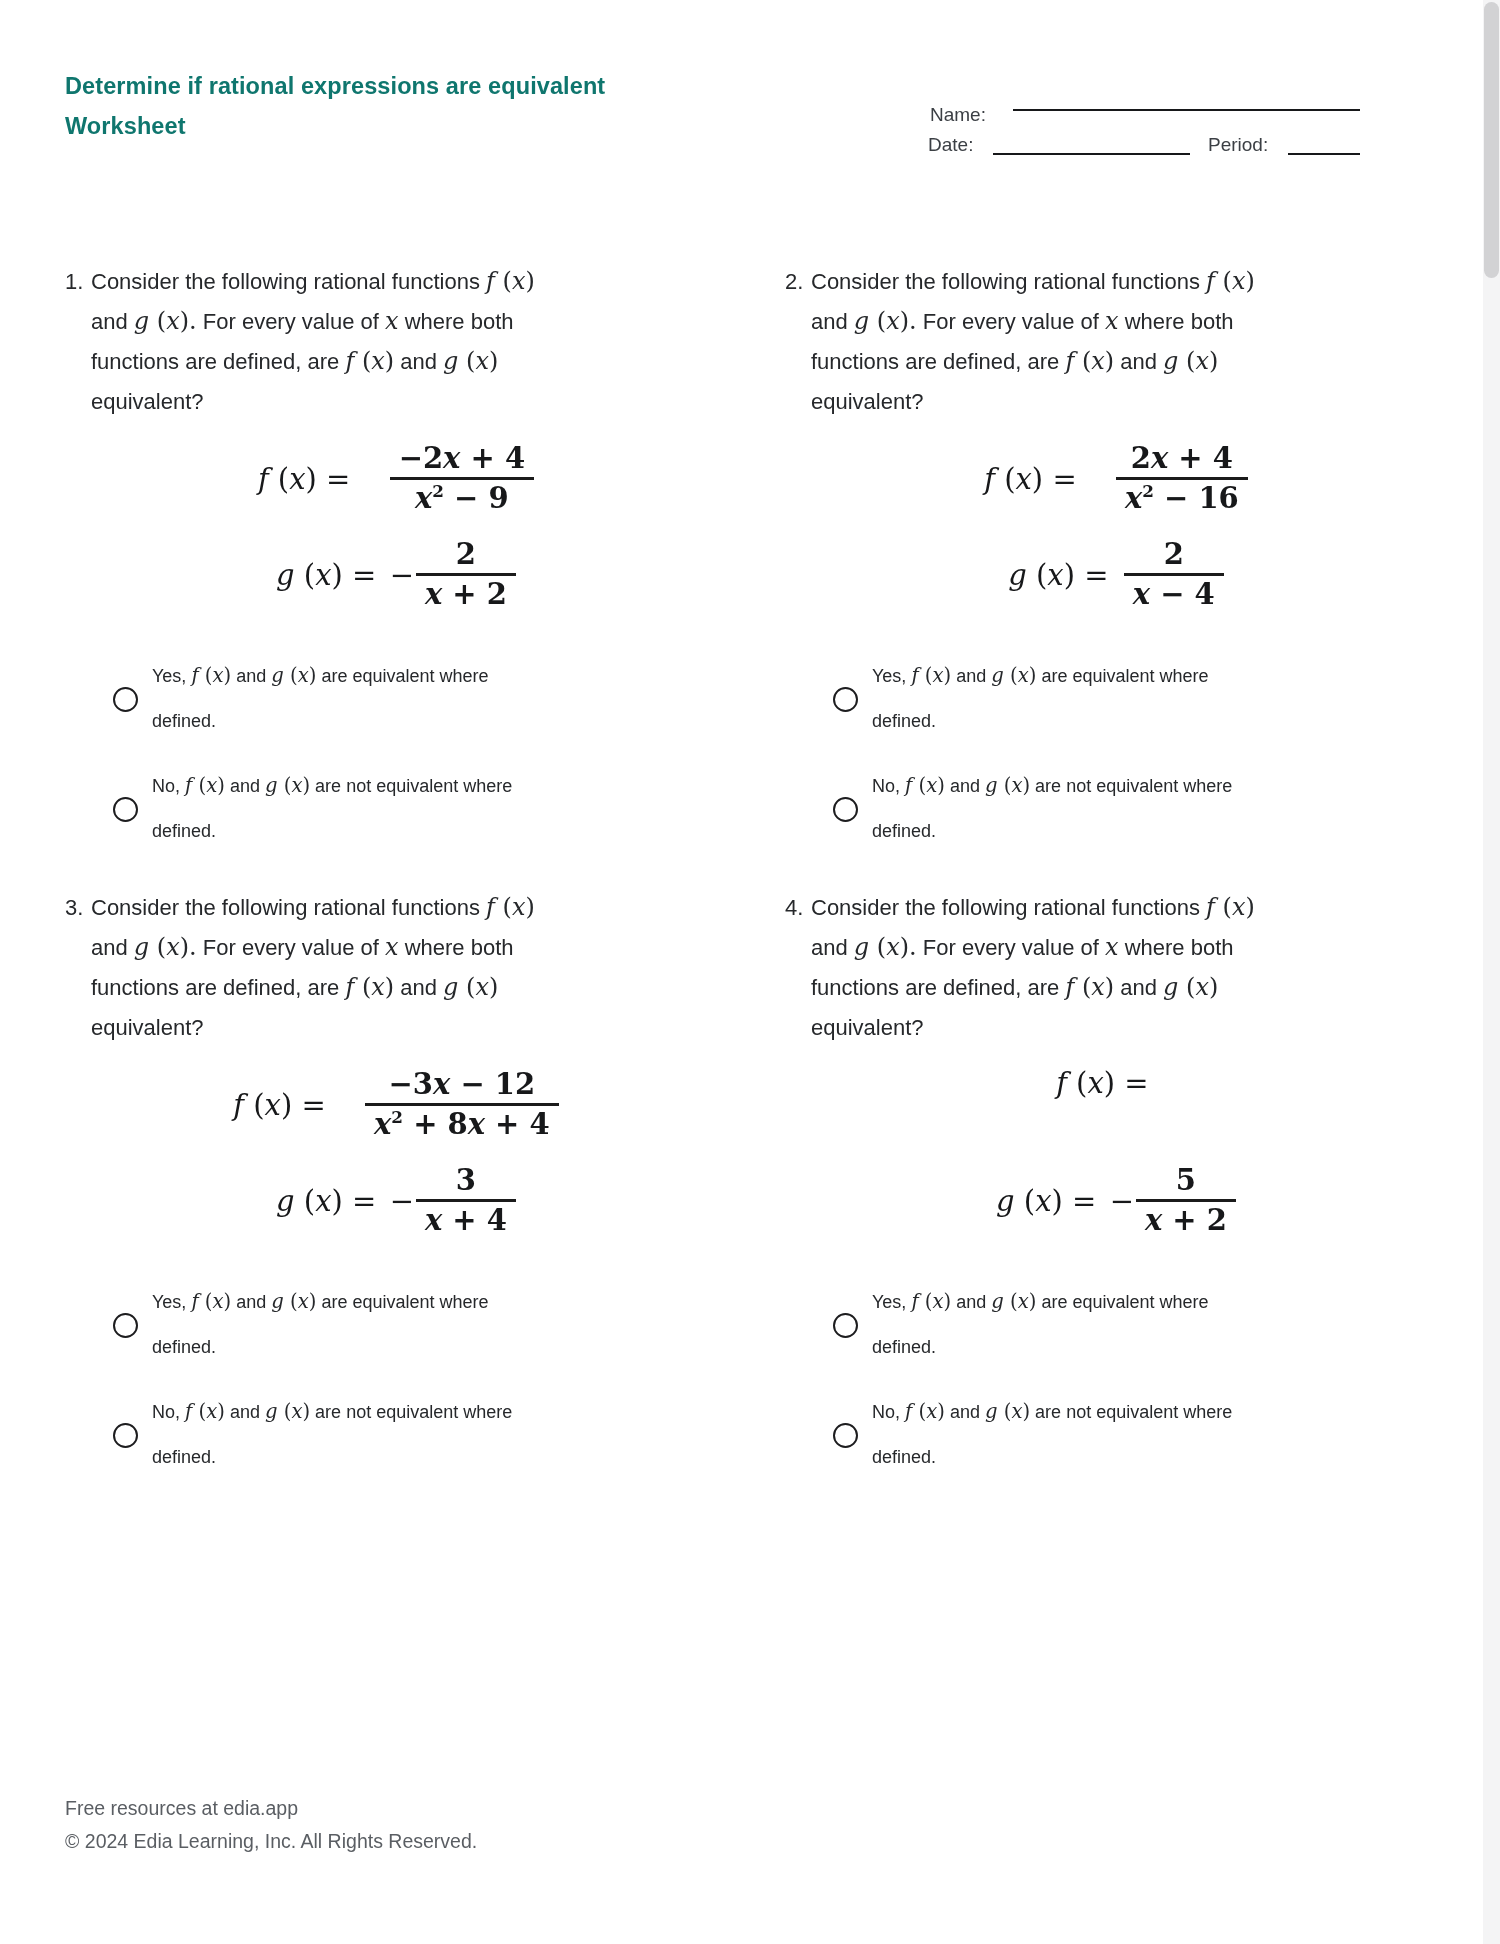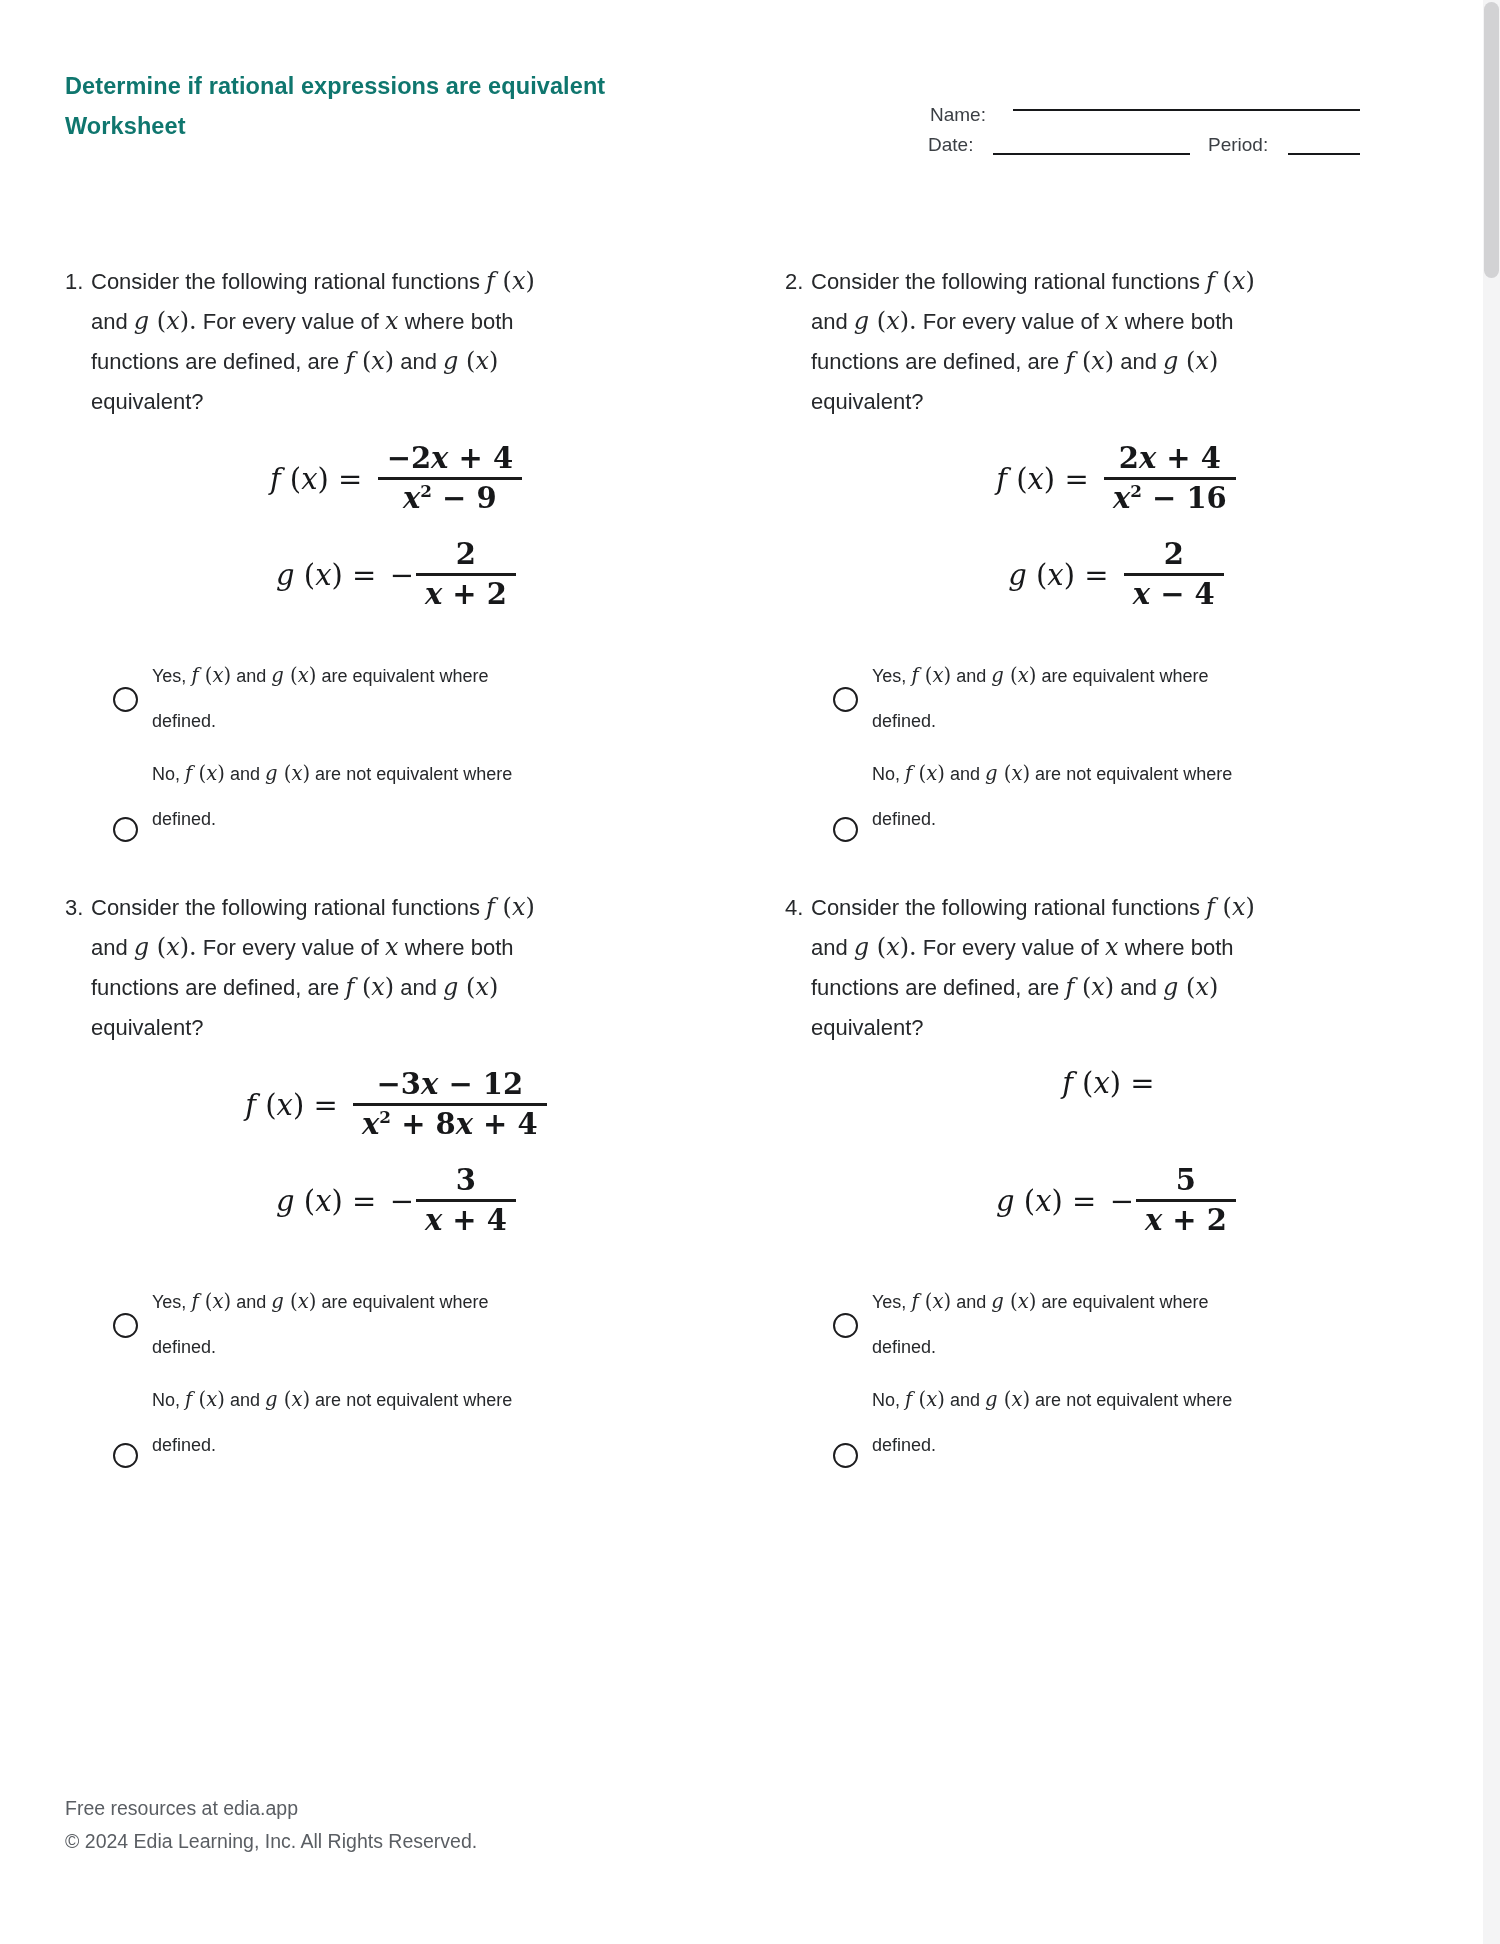--- a/index.html
+++ b/index.html
@@ -31,31 +31,31 @@
              grid-auto-rows:580px;row-gap:46px;}
   .qcard{position:relative;width:610px;}
   .prompt{position:absolute;top:0;left:0;display:flex;font-size:22px;line-height:40px;color:#26282b;}
   .qnum{width:26px;flex:none;}
   .ptext{}
   .pline{white-space:pre-wrap;}
 
   .eq{position:absolute;left:0;width:610px;box-sizing:border-box;padding-left:52px;
       display:flex;justify-content:center;align-items:center;
       font-family:"DejaVu Serif",serif;font-size:29px;color:#17181a;}
-  .eq-f{top:178px;}
+  .eq-f{top:178px;gap:12px;}
   .eq-g{top:274px;}
   .eq-lhs{margin-right:4px;white-space:pre;}
   .eq-pre{margin-right:2px;}
   .frac{display:inline-flex;flex-direction:column;align-items:center;font-weight:bold;}
   .fnum,.fden{padding:1px 9px;line-height:1.22;white-space:pre;}
   .fbar{align-self:stretch;height:2.4px;background:#1b1b1b;}
 
   .opt{position:absolute;left:48px;display:flex;align-items:center;}
   .opt-1{top:392px;}
-  .opt-2{top:490px;align-items:flex-end;}
+  .opt-2{top:502px;}
   .radio{width:25px;height:25px;border:2.5px solid #1d1d1f;border-radius:50%;
          margin-right:14px;flex:none;background:#fff;box-sizing:border-box;}
   .otext{font-size:18px;line-height:45px;color:#26282b;}
   .oline{white-space:pre-wrap;}
 
   
   .footer{position:absolute;left:65px;top:1792px;font-size:19.5px;line-height:33px;color:#5a5e63;}
 
   
   .sb-track{position:absolute;right:0;top:0;width:17px;height:1944px;background:#f4f4f5;}

